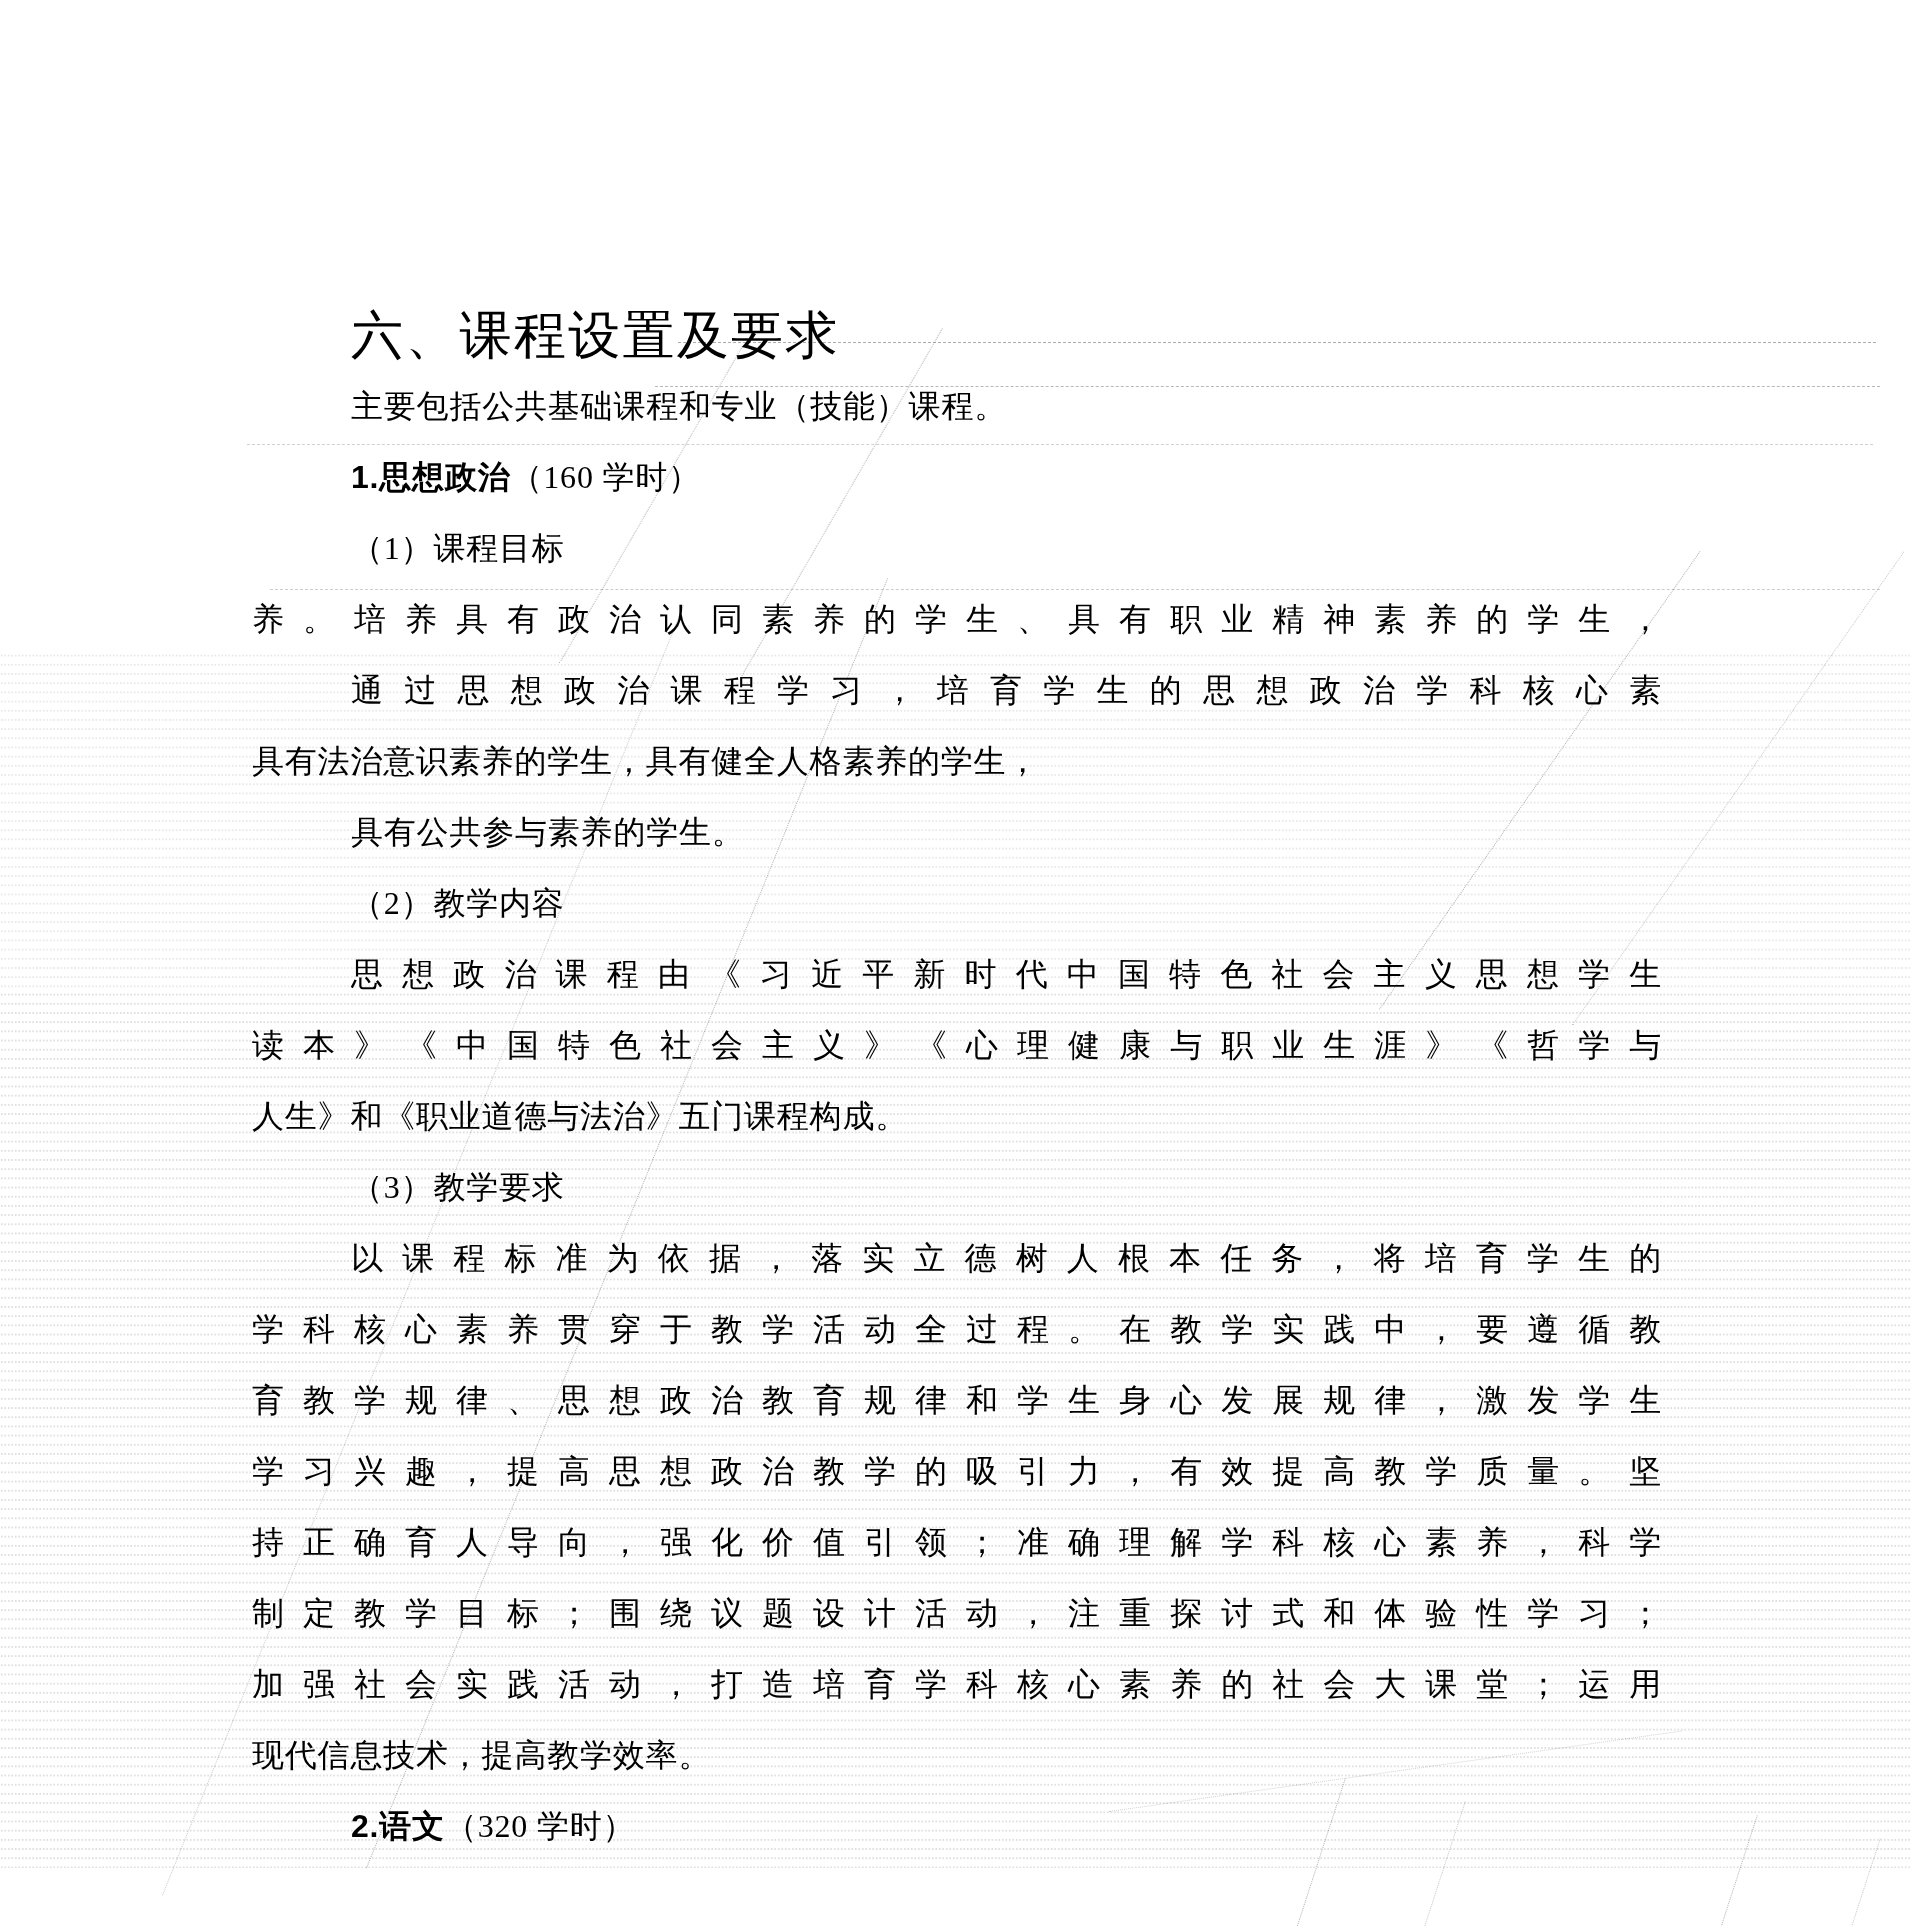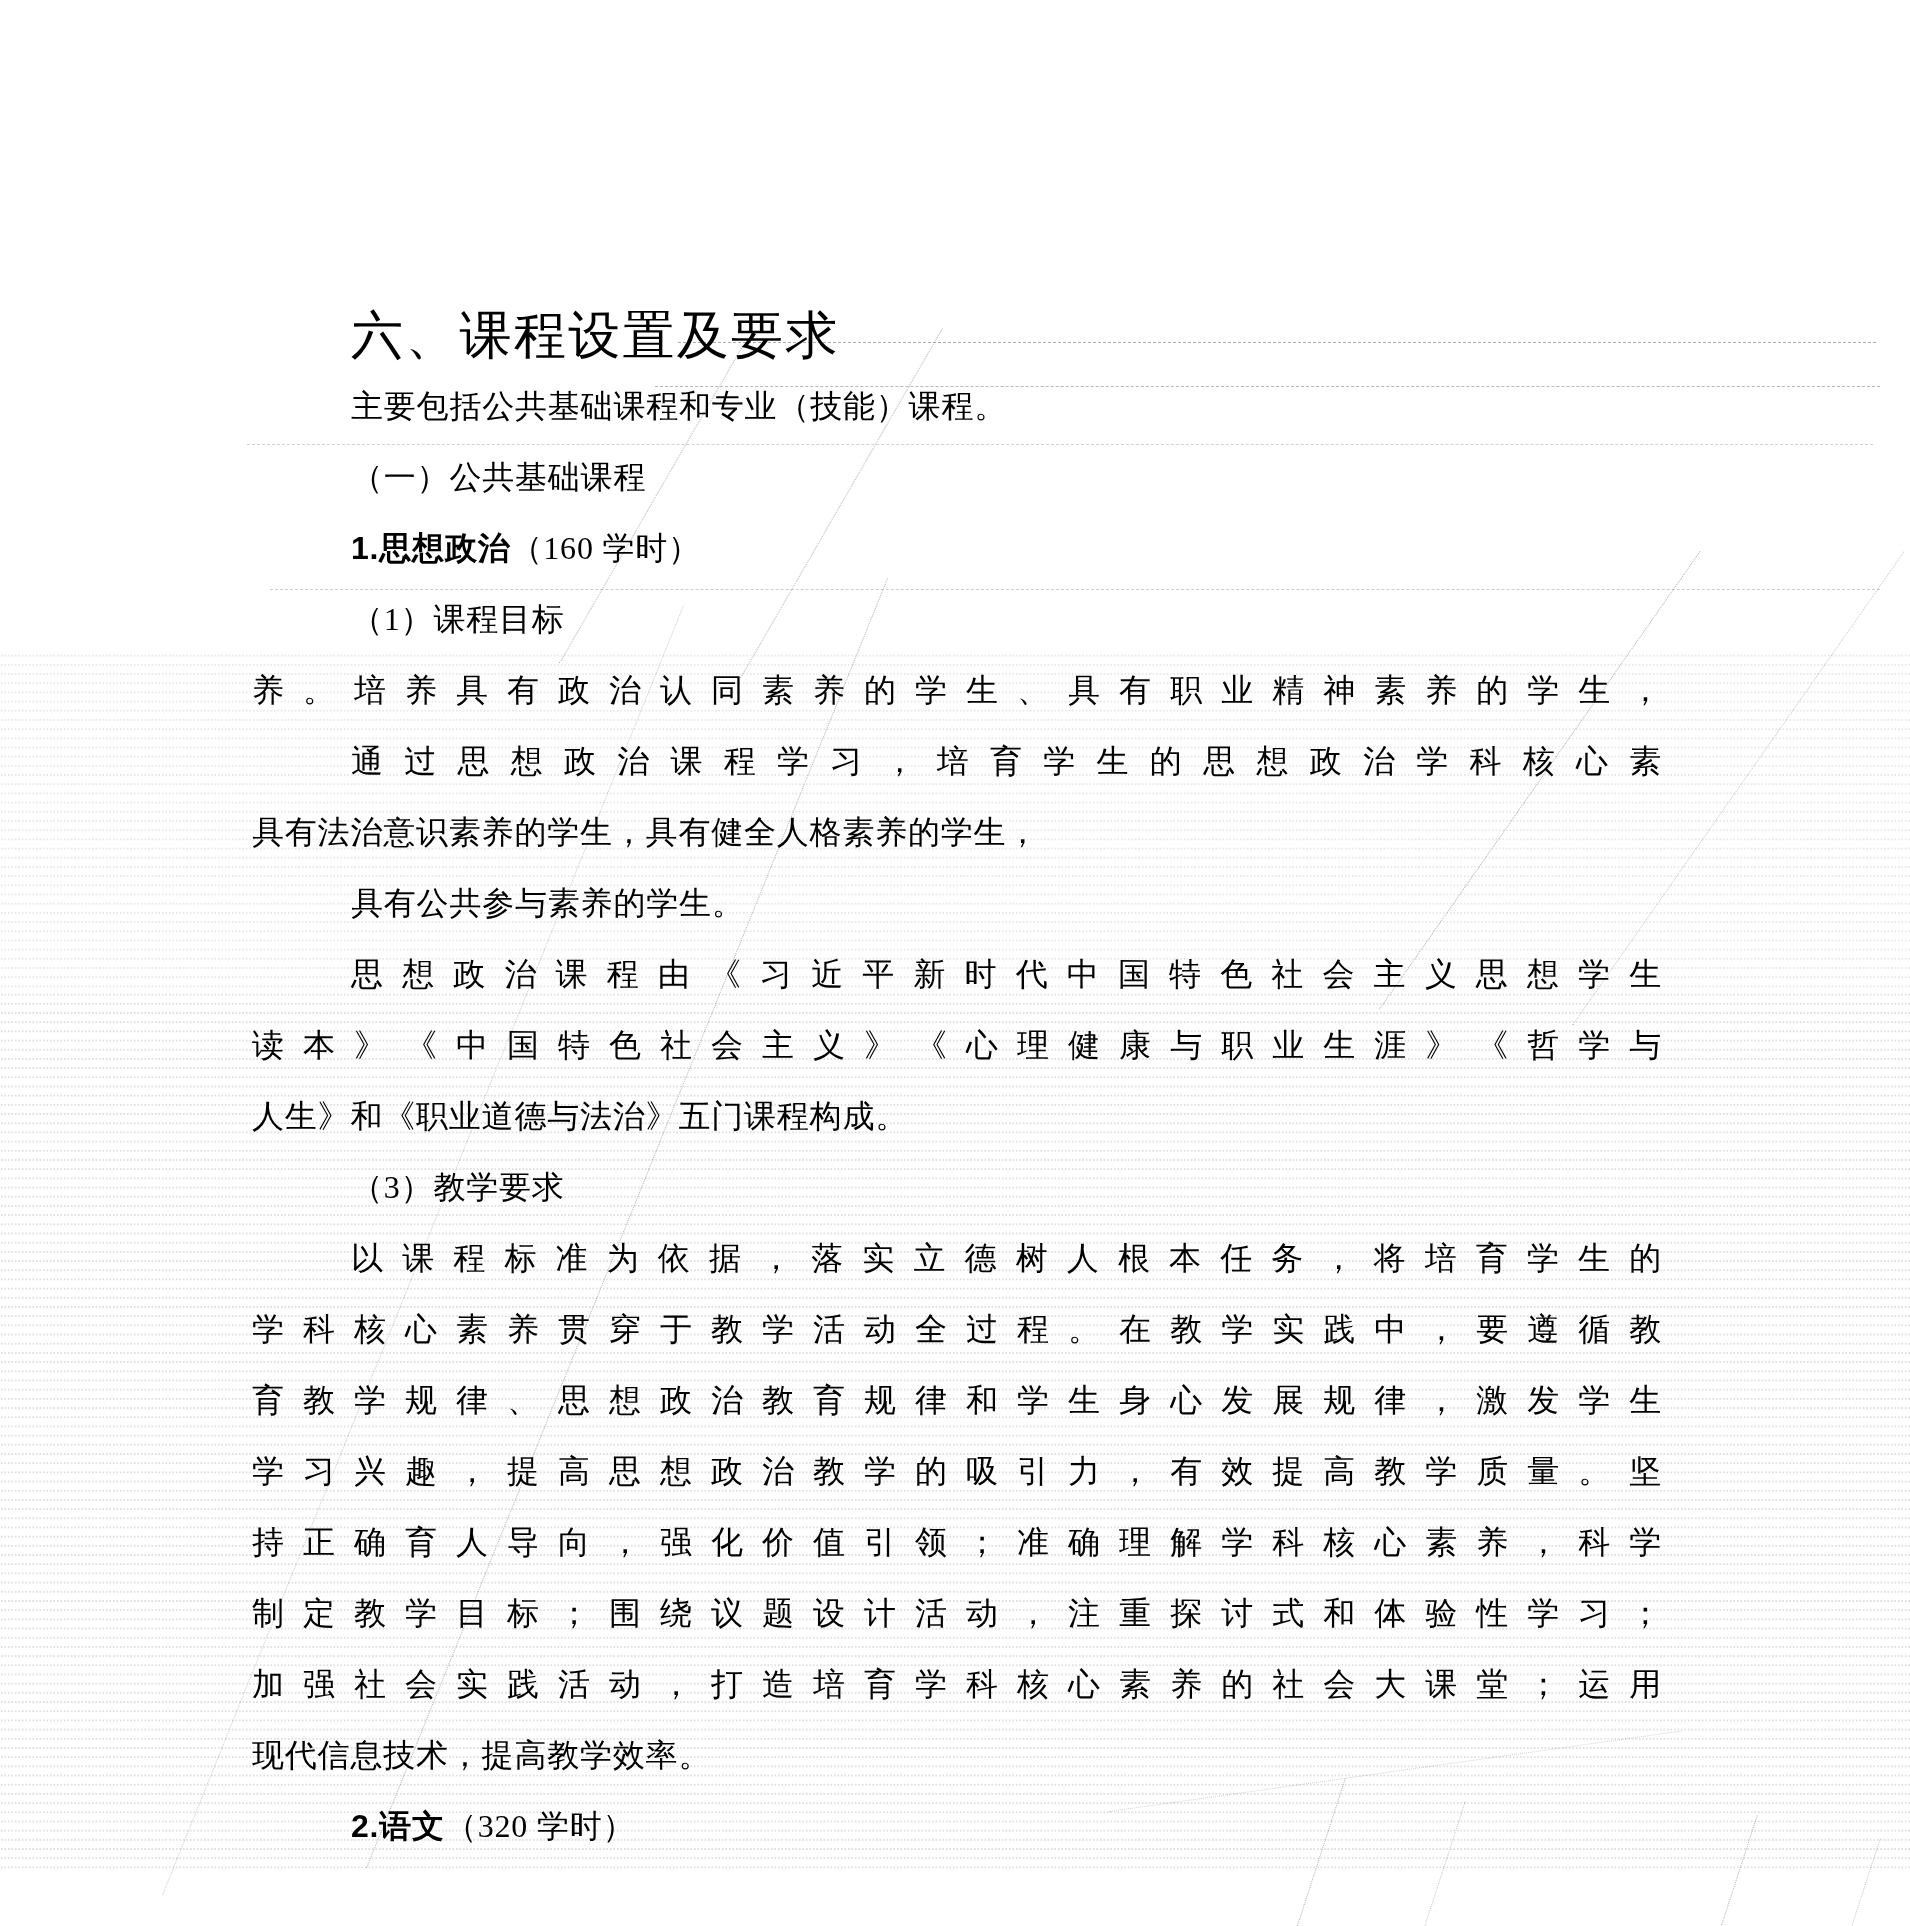--- a/index.html
+++ b/index.html
@@ -106,27 +106,27 @@
   <div class="diag diag-6"></div>
   <div class="diag diag-7"></div>
   <div class="diag diag-8"></div>
   <div class="diag diag-9"></div>
   <div class="diag diag-10"></div>
   <div class="diag diag-11"></div>
 
   <main class="textblock">
     <div class="line ind bold heading">六、课程设置及要求</div>
     <div class="line ind">主要包括公共基础课程和专业（技能）课程。</div>
-    <div class="line ind bold">（一）公共基础课程</div>
     <div class="line ind"><span class="b">1.思想政治</span><span>（160 学时）</span></div>
     <div class="line ind">（1）课程目标</div>
     <div class="line j">养。培养具有政治认同素养的学生、具有职业精神素养的学生，</div>
     <div class="line ind j">通过思想政治课程学习，培育学生的思想政治学科核心素</div>
     <div class="line">具有法治意识素养的学生，具有健全人格素养的学生，</div>
     <div class="line ind">具有公共参与素养的学生。</div>
+    <div class="line ind">（2）教学内容</div>
     <div class="line ind j">思想政治课程由《习近平新时代中国特色社会主义思想学生</div>
     <div class="line j">读本》《中国特色社会主义》《心理健康与职业生涯》《哲学与</div>
     <div class="line">人生》和《职业道德与法治》五门课程构成。</div>
     <div class="line ind">（3）教学要求</div>
     <div class="line ind j">以课程标准为依据，落实立德树人根本任务，将培育学生的</div>
     <div class="line j">学科核心素养贯穿于教学活动全过程。在教学实践中，要遵循教</div>
     <div class="line j">育教学规律、思想政治教育规律和学生身心发展规律，激发学生</div>
     <div class="line j">学习兴趣，提高思想政治教学的吸引力，有效提高教学质量。坚</div>
     <div class="line j">持正确育人导向，强化价值引领；准确理解学科核心素养，科学</div>
     <div class="line j">制定教学目标；围绕议题设计活动，注重探讨式和体验性学习；</div>

